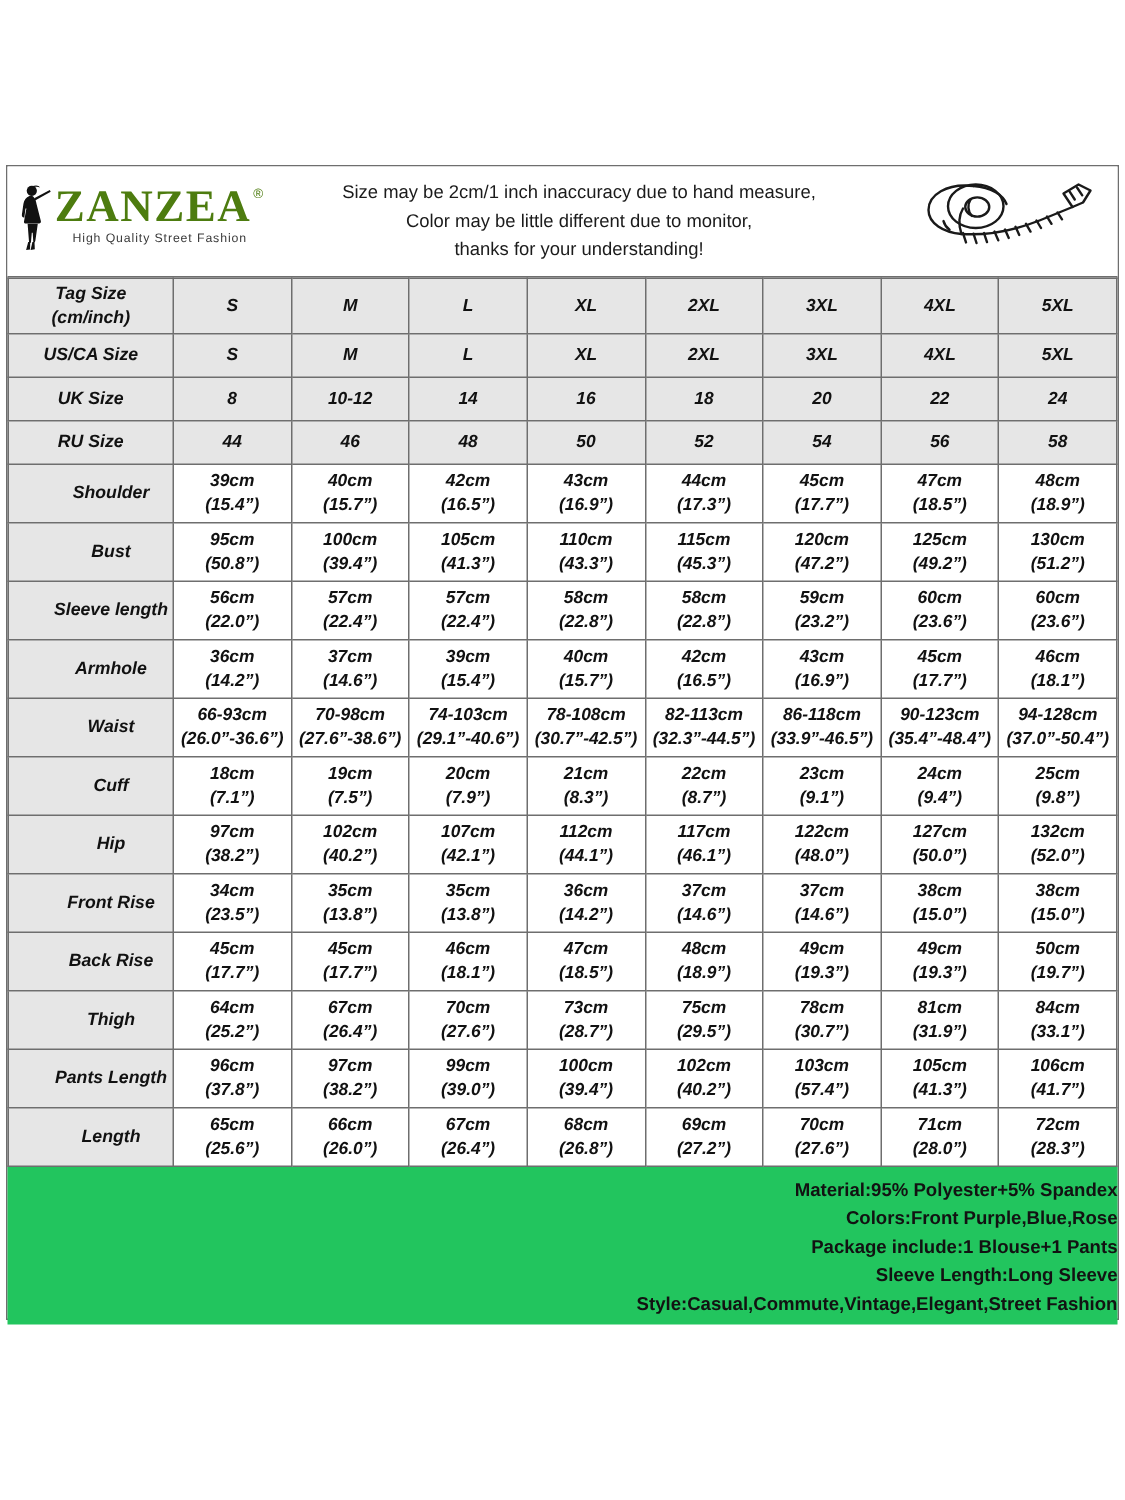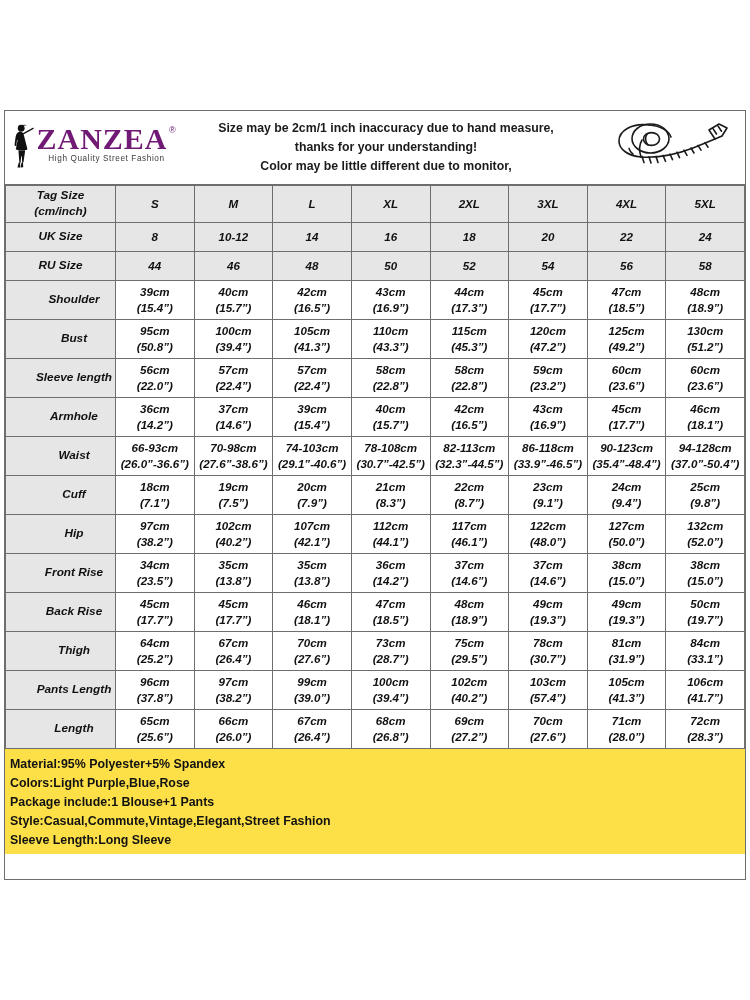--- a/index.html
+++ b/index.html
@@ -64,21 +64,21 @@
     align-items: center;
     margin-top: 2px;
   }
   .logo-word {
     position: relative;
     font-family: "Liberation Serif", serif;
     font-size: 30px;
     line-height: 0.95;
     font-weight: 700;
     letter-spacing: 1px;
-    color: #701a75;
+    color: #4d7c0f;
     padding-right: 9px;
   }
   .logo-reg {
     position: absolute;
     right: 0;
     top: 1px;
     font-size: 9px;
     font-family: "Liberation Sans", sans-serif;
     font-weight: 400;
   }
@@ -91,21 +91,21 @@
     white-space: nowrap;
   }
 
   .notice-cell {
     flex: 1 1 auto;
     text-align: center;
     padding: 0 6px;
   }
   .notice-line {
     font-size: 12.3px;
-    font-weight: 700;
+    font-weight: 400;
     color: #1b1b1b;
     line-height: 1.55;
     white-space: nowrap;
   }
 
   .tape-cell {
     width: 150px;
     flex: 0 0 150px;
     display: flex;
     align-items: center;
@@ -148,21 +148,22 @@
     background: #e6e6e6;
     font-size: 11.8px;
     padding-left: 27px;
   }
   .cm-line { display: block; }
   .in-line { display: block; }
 
   
   .footer {
     padding: 6px 0 4px 5px;
-    background: #fde047;
+    background: #22c55e;
+    text-align: right;
   }
   .footer-line {
     font-size: 12.4px;
     font-weight: 700;
     color: #121212;
     line-height: 1.53;
     white-space: nowrap;
   }
 </style>
 </head>
@@ -192,22 +193,22 @@
             <span class="logo-word">
               <span>ZANZEA</span><span class="logo-reg">®</span>
             </span>
             <span class="logo-tagline">High Quality Street Fashion</span>
           </span>
         </div>
       </div>
 
       <div class="notice-cell">
         <div class="notice-line">Size may be 2cm/1 inch inaccuracy due to hand measure,</div>
+        <div class="notice-line">Color may be little different due to monitor,</div>
         <div class="notice-line">thanks for your understanding!</div>
-        <div class="notice-line">Color may be little different due to monitor,</div>
       </div>
 
       <div class="tape-cell">
         <span>
           <svg width="122" height="62" viewBox="0 0 122 62" aria-hidden="true">
             <g fill="none" stroke="#1a1a1a" stroke-width="1.6" stroke-linejoin="round" stroke-linecap="round">
               <path d="M40 10 C22 8 10 16 10 26 C10 35 20 41 32 42 C48 43 66 40 84 33 L106 24"></path>
               <path d="M40 10 C52 11 60 16 62 22"></path>
               <path d="M32 42 C30 36 30 30 33 25"></path>
               <ellipse cx="41.5" cy="23.5" rx="18.5" ry="14.5"></ellipse>
@@ -246,20 +247,31 @@
           <td>M</td>
           <td>L</td>
           <td>XL</td>
           <td>2XL</td>
           <td>3XL</td>
           <td>4XL</td>
           <td>5XL</td>
         </tr>
 
         <tr class="size-row">
+          <td class="label">US/CA Size</td>
+          <td>S</td>
+          <td>M</td>
+          <td>L</td>
+          <td>XL</td>
+          <td>2XL</td>
+          <td>3XL</td>
+          <td>4XL</td>
+          <td>5XL</td>
+        </tr>
+        <tr class="size-row">
           <td class="label">UK Size</td>
           <td>8</td>
           <td>10-12</td>
           <td>14</td>
           <td>16</td>
           <td>18</td>
           <td>20</td>
           <td>22</td>
           <td>24</td>
         </tr>
@@ -693,20 +705,20 @@
           <td>
               <span class="cm-line">72cm</span>
               <span class="in-line">(28.3”)</span>
             </td>
         </tr>
       </tbody>
     </table>
 
     <div class="footer">
       <div class="footer-line">Material:95% Polyester+5% Spandex</div>
-      <div class="footer-line">Colors:Light Purple,Blue,Rose</div>
+      <div class="footer-line">Colors:Front Purple,Blue,Rose</div>
       <div class="footer-line">Package include:1 Blouse+1 Pants</div>
+      <div class="footer-line">Sleeve Length:Long Sleeve</div>
       <div class="footer-line">Style:Casual,Commute,Vintage,Elegant,Street Fashion</div>
-      <div class="footer-line">Sleeve Length:Long Sleeve</div>
     </div>
 
   </div>
 </div>
 
 </body></html>

